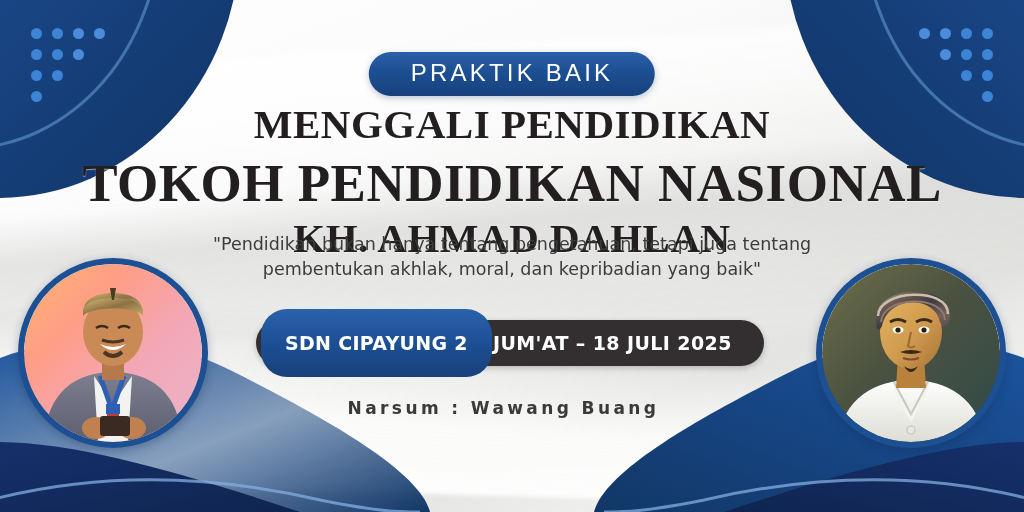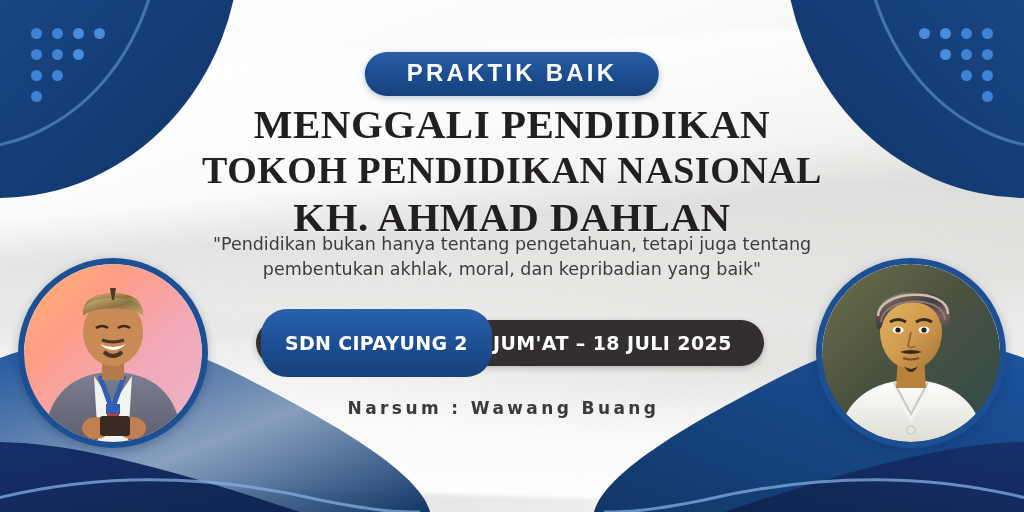--- a/index.html
+++ b/index.html
@@ -97,21 +97,21 @@
     padding: 9px 42px 11px;
     border-radius: 40px;
     background: linear-gradient(180deg, #2a5fa6 0%, #1d4f93 45%, #17417c 100%);
     box-shadow: 0 2px 7px rgba(20,50,100,0.28);
   }
   .praktik-pill span {
     display: block;
     color: #ffffff;
     font-family: "Liberation Sans", sans-serif;
     font-size: 24px;
-    font-weight: 700;
+    font-weight: 400;
     letter-spacing: 3.2px;
     line-height: 1;
     white-space: nowrap;
   }
 
   
   .title-block {
     position: absolute;
     left: 0; right: 0;
     top: 104px;
@@ -119,21 +119,21 @@
   }
   .title-line {
     font-family: "Liberation Serif", "DejaVu Serif", serif;
     font-weight: bold;
     color: #231f20;
     line-height: 1.0;
     white-space: nowrap;
     text-shadow: 0 1px 1px rgba(255,255,255,0.55);
   }
   .title-line.l1 { font-size: 41px; letter-spacing: 0.5px; }
-  .title-line.l2 { font-size: 38px; letter-spacing: 0.5px; margin-top: 6px; }
+  .title-line.l2 { font-size: 53px; letter-spacing: 0.5px; margin-top: 12px; }
   .title-line.l3 { font-size: 41px; letter-spacing: 0.5px; margin-top: 8px; }
 
   
   .quote {
     position: absolute;
     left: 50%; transform: translateX(-50%);
     top: 232px;
     width: 640px;
     text-align: center;
     color: #3c3c3c;

